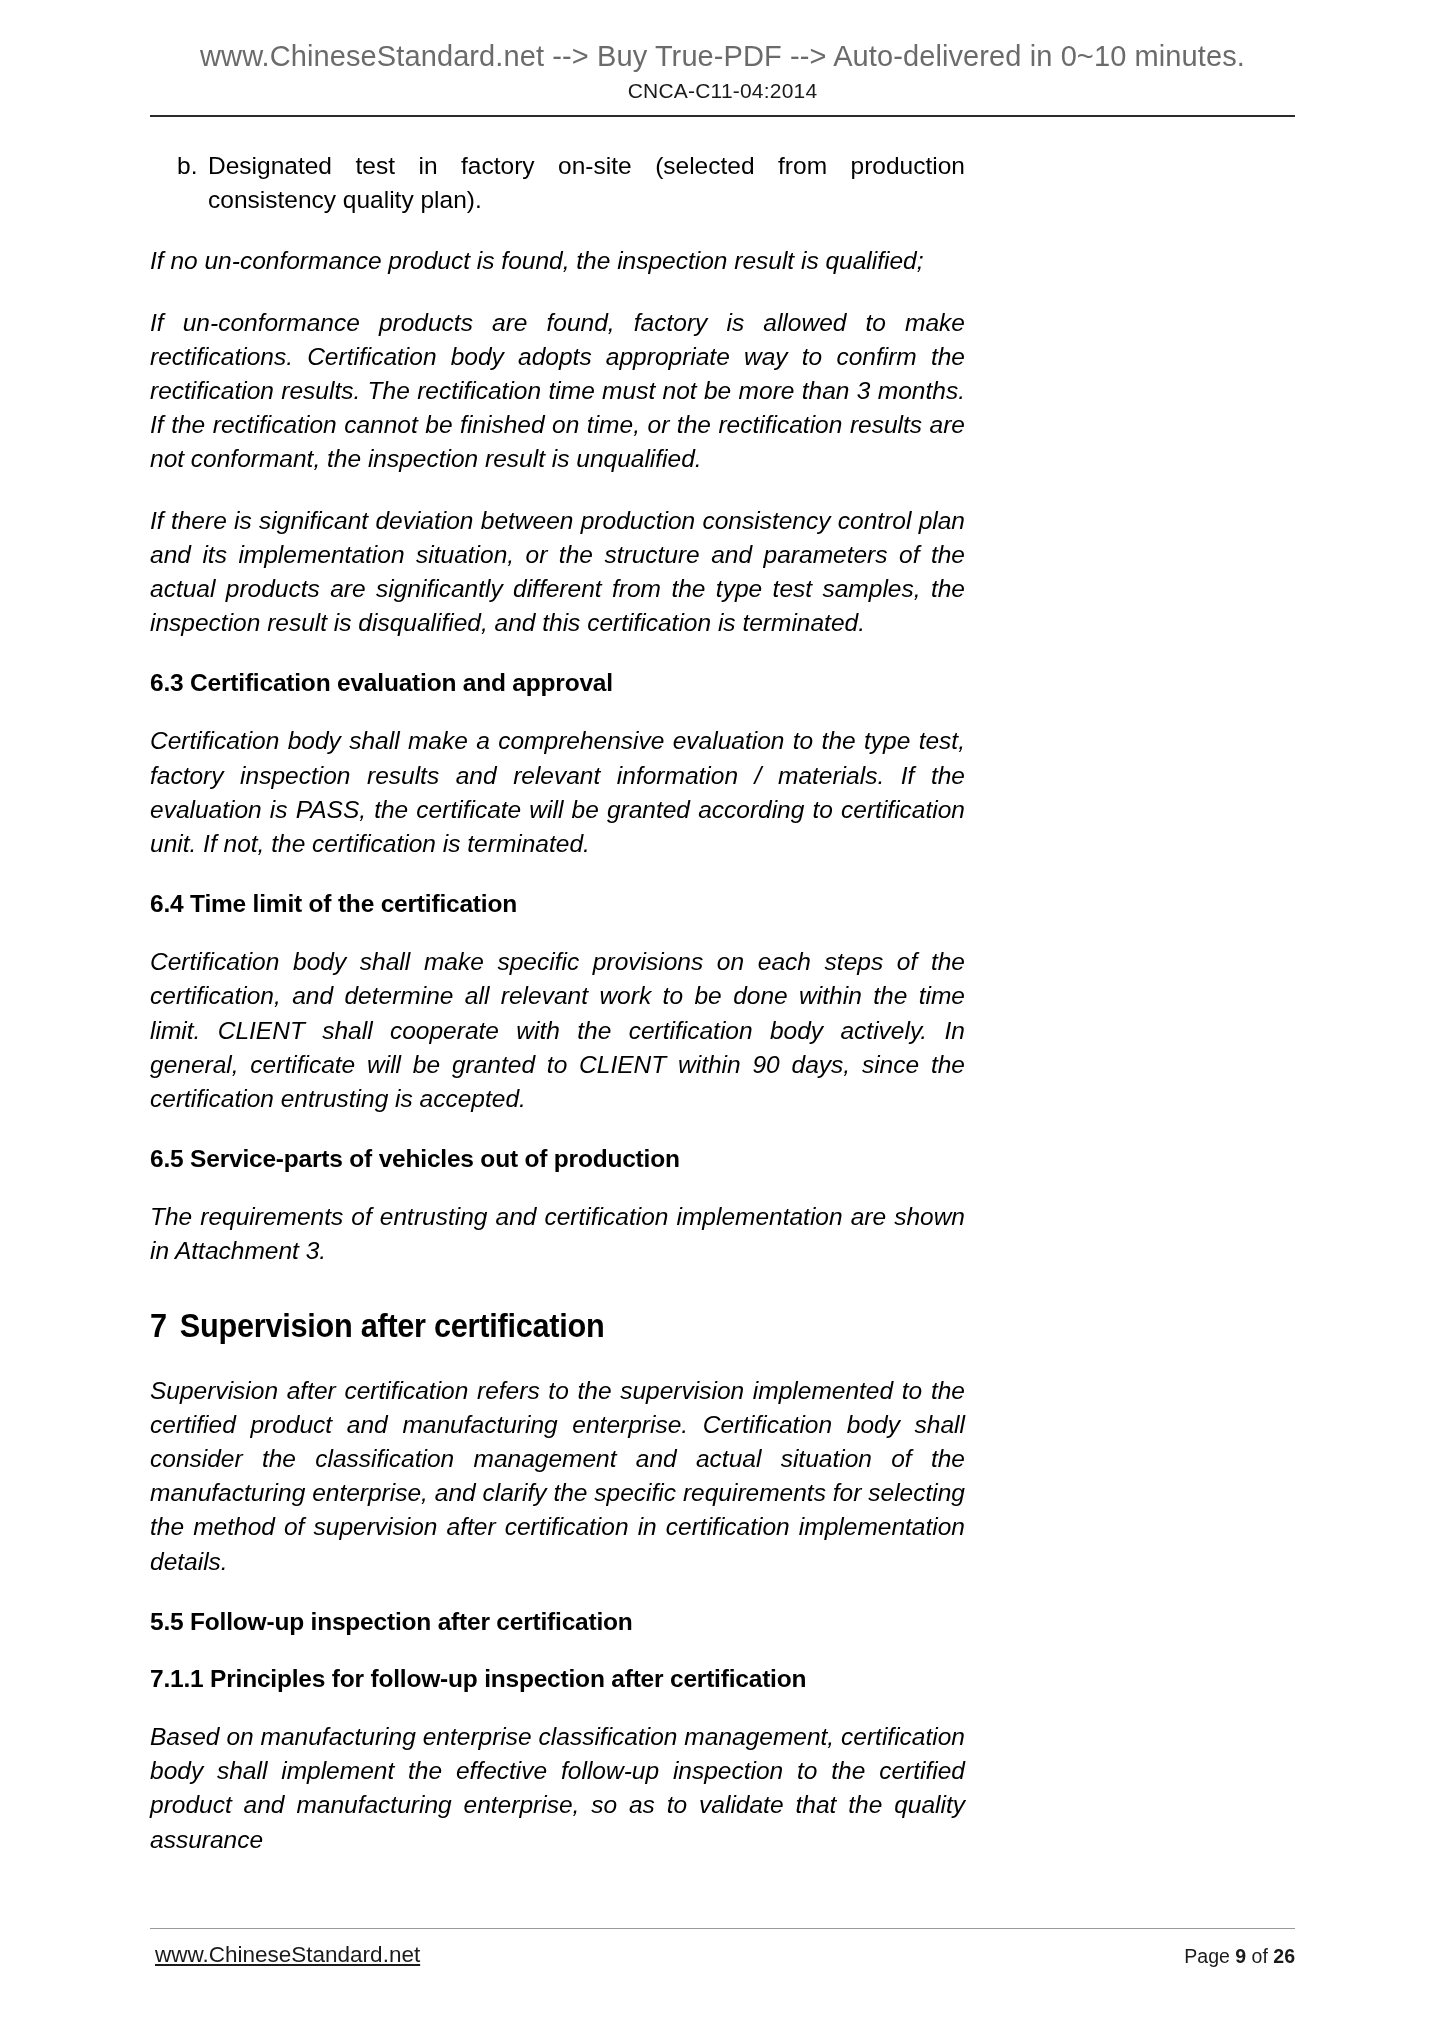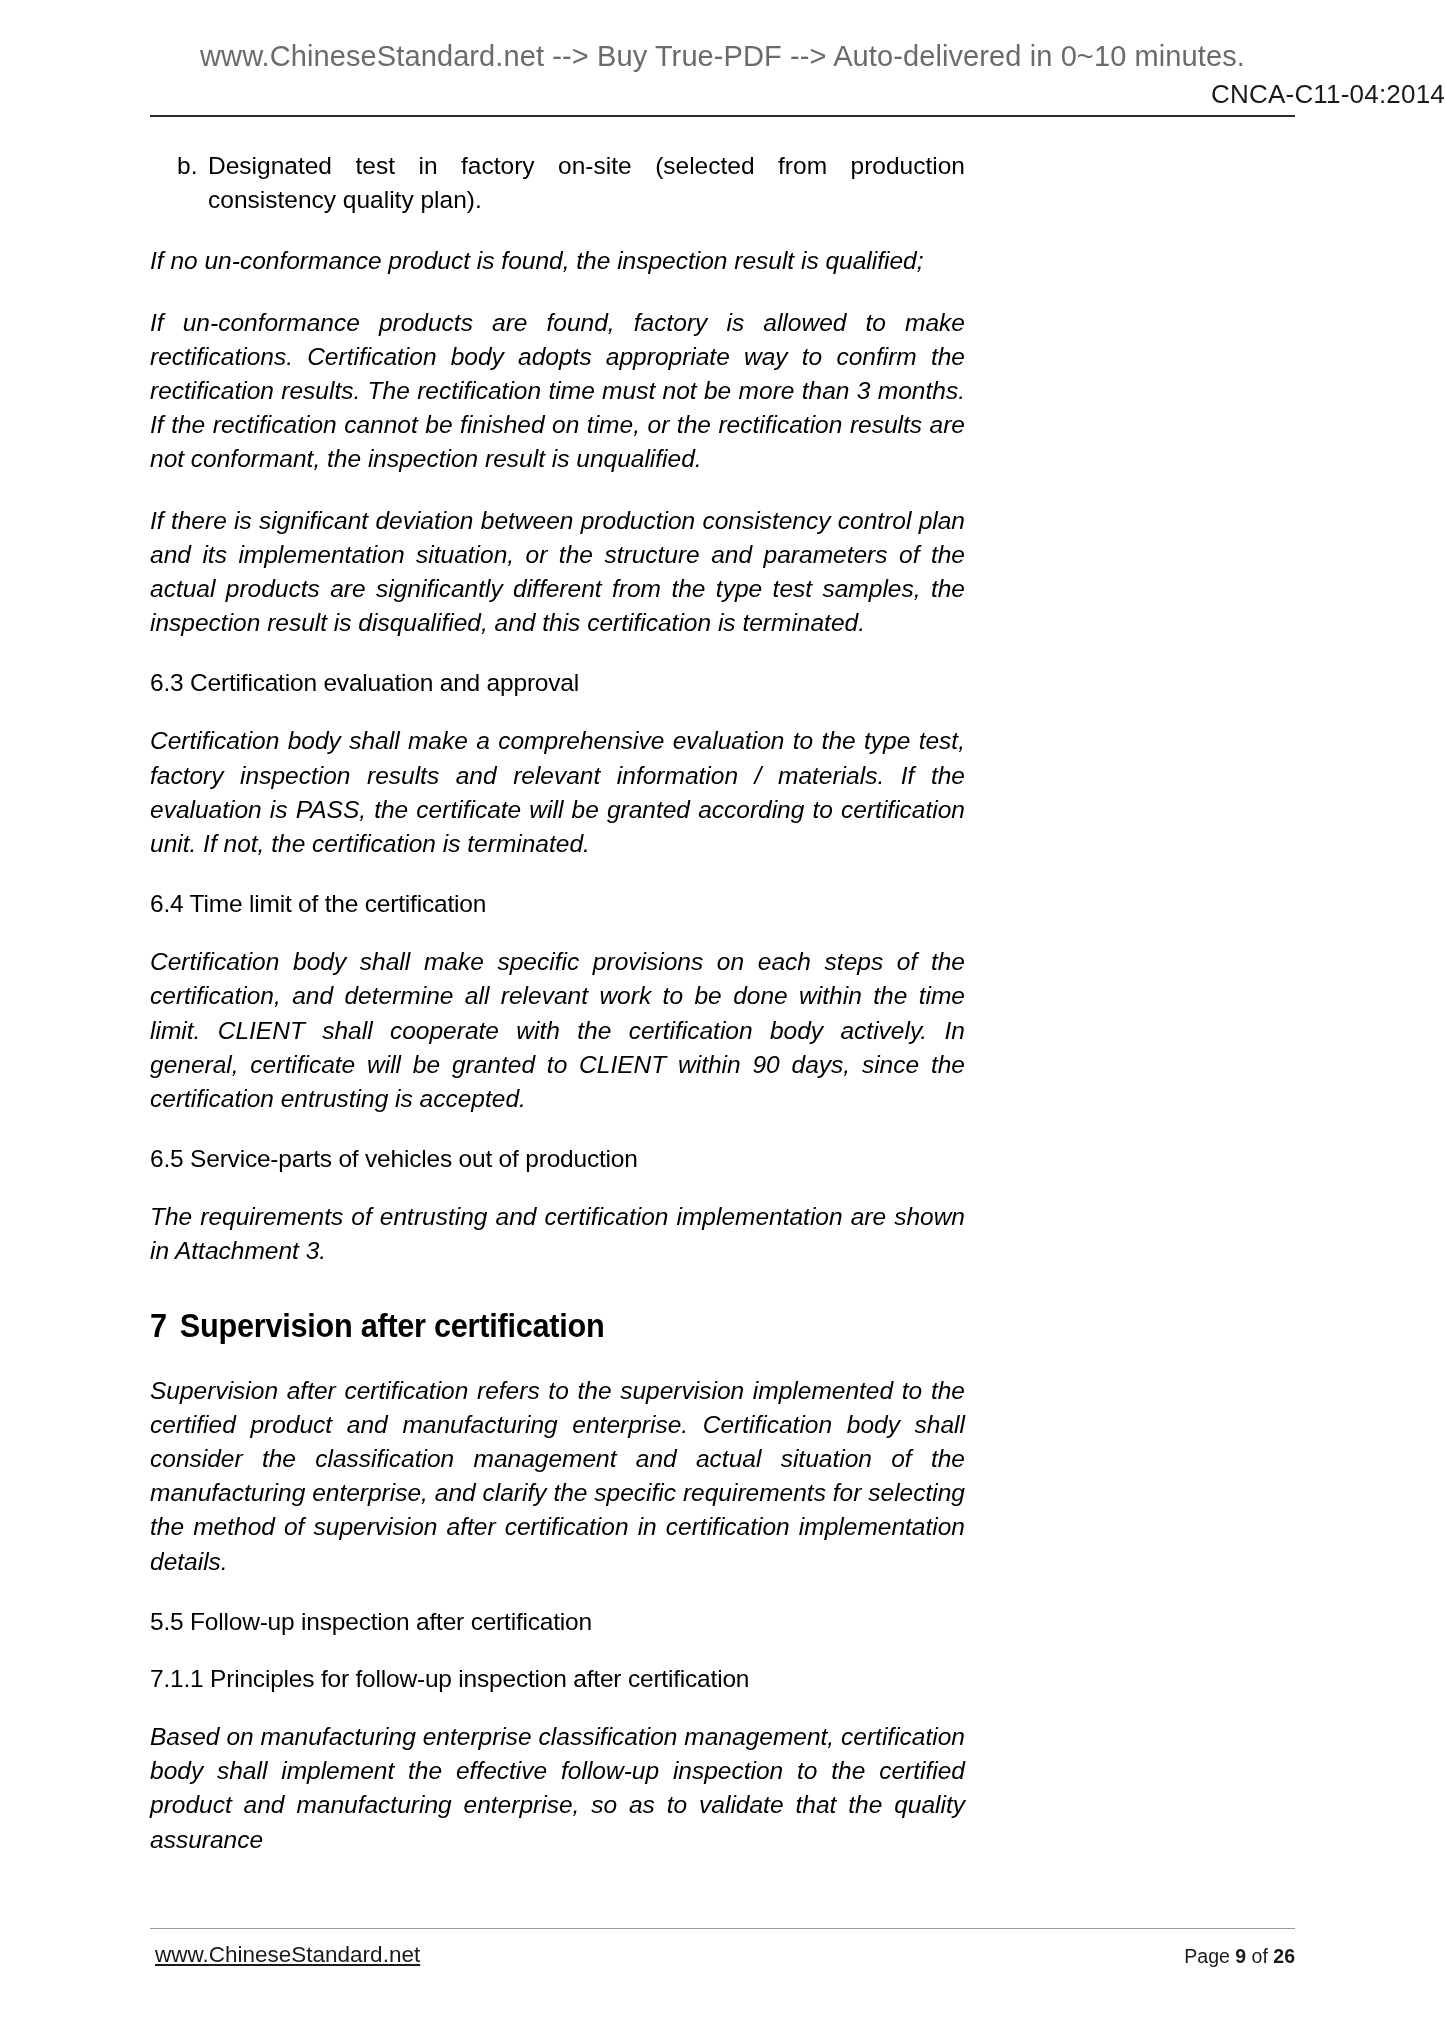--- a/index.html
+++ b/index.html
@@ -34,22 +34,22 @@
     font-size: 29px;
     color: #6b6b6b;
     letter-spacing: 0.1px;
     white-space: nowrap;
   }
   .doc-code {
     position: absolute;
     top: 79px;
     left: 0;
     width: 1445px;
-    text-align: right;
-    font-size: 26px;
+    text-align: center;
+    font-size: 21px;
     color: #1a1a1a;
     letter-spacing: 0.2px;
   }
   .header-rule {
     position: absolute;
     top: 115px;
     left: 150px;
     width: 1145px;
     height: 0;
     border-top: 2px solid #2a2a2a;
@@ -91,21 +91,21 @@
     left: 27px;
     top: 0;
     font-size: 24.5px;
     line-height: 34.2px;
   }
 
   h3.sub-heading {
     margin: 0 0 25px 0;
     font-size: 24.5px;
     line-height: 32px;
-    font-weight: normal;
+    font-weight: bold;
     letter-spacing: -0.2px;
     color: #000000;
   }
 
   h2.main-heading {
     margin: 37px 0 28px 0;
     font-size: 33px;
     line-height: 40px;
     font-weight: bold;
     letter-spacing: -0.3px;

